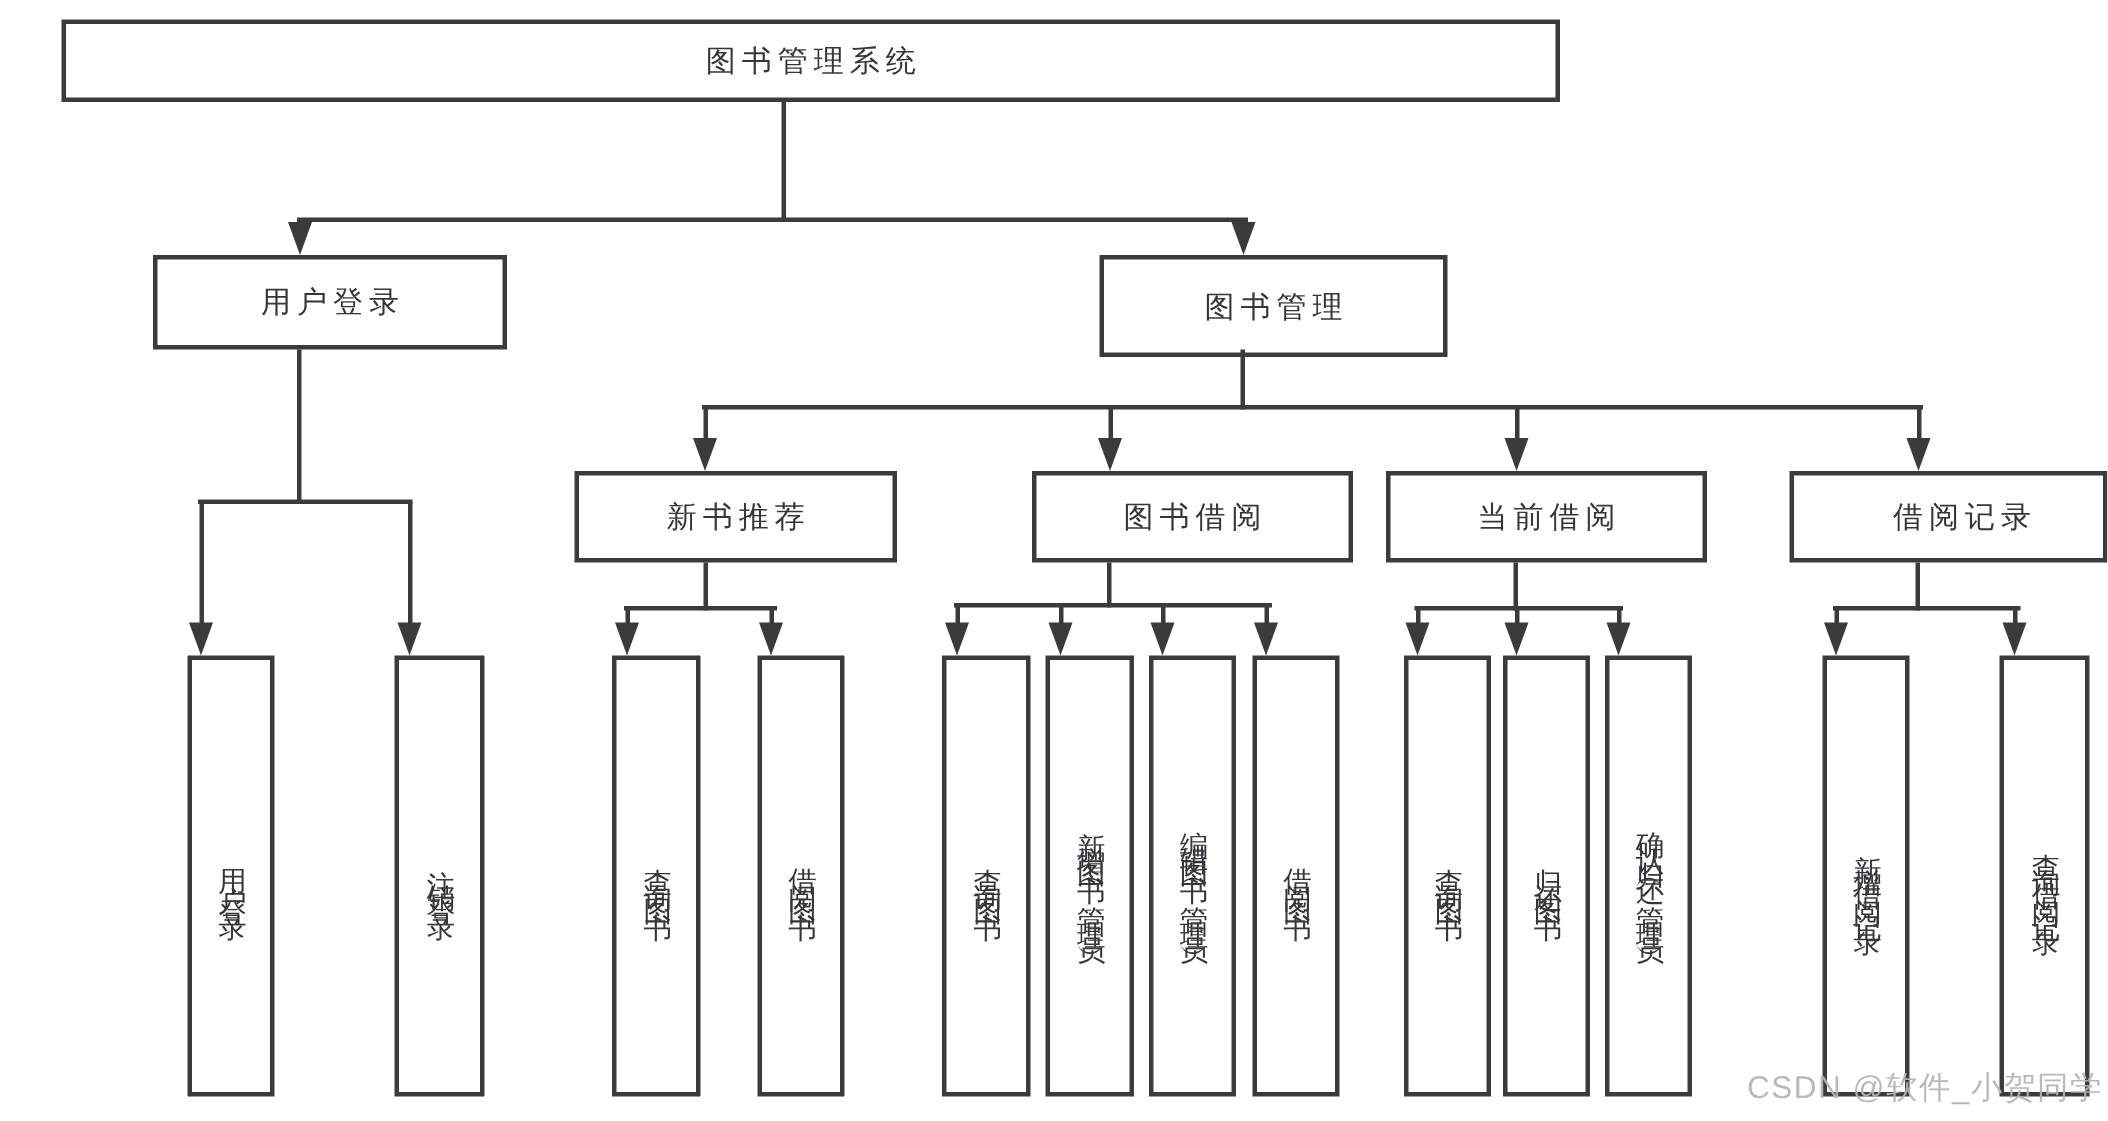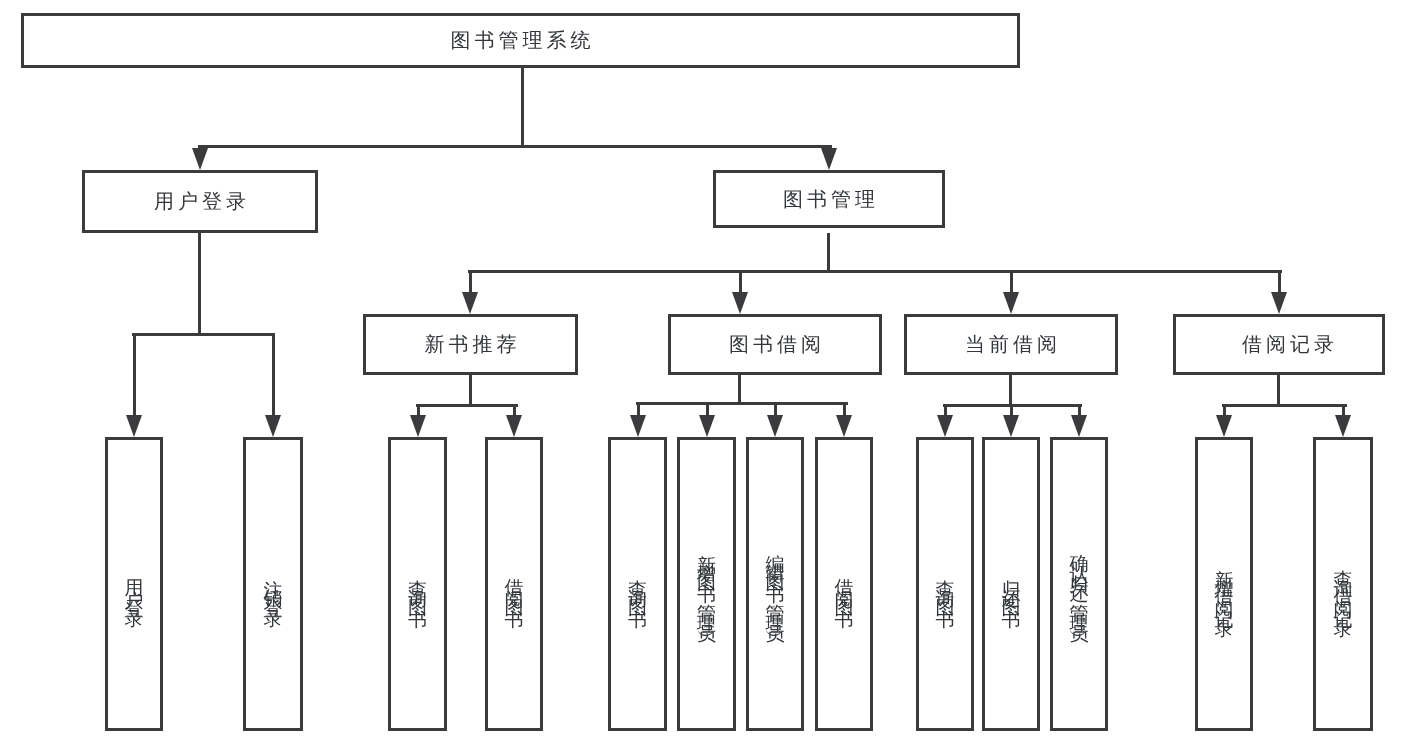--- a/index.html
+++ b/index.html
@@ -14,20 +14,21 @@
     background:var(--bg);
     font-family:"Liberation Sans","DejaVu Sans",sans-serif;
     color:var(--text);
   }
   .box{
     position:absolute;box-sizing:border-box;
     border:3px solid var(--line);background:#fff;
     display:flex;align-items:center;justify-content:center;
     font-size:20px;letter-spacing:4px;text-indent:4px;
     white-space:nowrap;
+    margin-left:20px;
   }
   .vbox{
     writing-mode:vertical-rl;text-orientation:mixed;
     font-size:19px;letter-spacing:10px;text-indent:0;
     white-space:normal;
   }
   .vbox .lbl{display:block;}
   .hline,.vline{position:absolute;background:var(--line);}
   .hline{height:3px;}
   .vline{width:3px;}
@@ -53,21 +54,21 @@
 
 <div class="stage">
 
   <div class="box" style="left:21px;top:13px;width:999px;height:55px;">
     <span class="lbl">图书管理系统</span>
   </div>
 
   <div class="box" style="left:82px;top:170px;width:236px;height:63px;">
     <span class="lbl">用户登录</span>
   </div>
-  <div class="box" style="left:713px;top:170px;width:232px;height:58px;text-align:center;">
+  <div class="box" style="left:713px;top:170px;width:232px;height:68px;text-align:center;">
     <span class="lbl">图书管理</span>
   </div>
 
   <div class="box" style="left:363px;top:314px;width:215px;height:61px;justify-content:center;">
     <span class="lbl">新书推荐</span>
   </div>
   <div class="box" style="left:668px;top:314px;width:214px;height:61px;">
     <span class="lbl">图书借阅</span>
   </div>
   <div class="box" style="left:904px;top:314px;width:214px;height:61px;">
@@ -211,14 +212,15 @@
   <div class="hline" style="left:1222px;top:404px;width:125px;"></div>
   <div class="arrow" style="left:1216px;top:406px;height:31px;">
       <i class="stem"></i>
       <i class="head"></i>
     </div>
   <div class="arrow" style="left:1335px;top:406px;height:31px;">
       <i class="stem"></i>
       <i class="head"></i>
     </div>
 
+  <div class="watermark">CSDN @软件_小贺同学</div>
 
 </div>
 
 </body></html>

